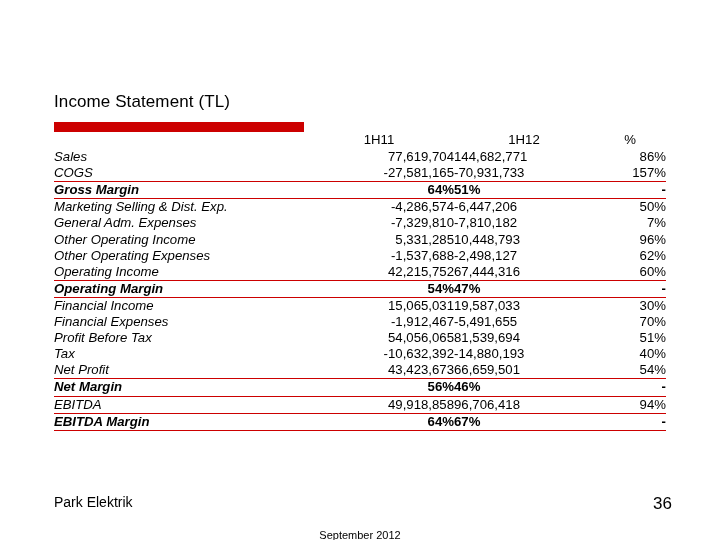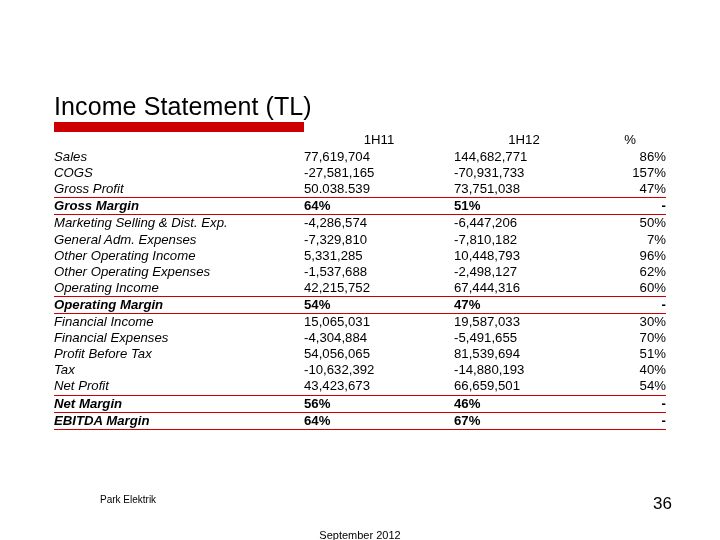--- a/index.html
+++ b/index.html
@@ -16,21 +16,21 @@
   .slide {
     position: relative;
     width: 720px;
     height: 540px;
     box-sizing: border-box;
   }
   .slide-title {
     position: absolute;
     left: 54px;
     top: 92px;
-    font-size: 25px;
+    font-size: 17px;
     color: #000000;
     font-weight: normal;
     letter-spacing: 0.1px;
     white-space: nowrap;
   }
   .table-wrap {
     position: absolute;
     left: 54px;
     top: 122px;
     width: 612px;
@@ -44,21 +44,21 @@
   }
   table.fin td {
     padding: 0;
     line-height: 16.1px;
     height: 16.1px;
     vertical-align: bottom;
     white-space: nowrap;
     overflow: hidden;
   }
   td.c-label { width: 250px; text-align: left; padding-left: 0px; font-style: italic; }
-  td.c-v1 { width: 150px; text-align: left; padding-right: 2px; }
+  td.c-v1 { width: 150px; text-align: right; padding-right: 2px; }
   td.c-v2 { width: 140px; text-align: left; padding-right: 2px; }
   td.c-v3 { width: 72px; text-align: right; padding-right: 10px; }
 
   tr.header td {
     font-weight: normal;
     text-align: center;
     padding-bottom: 1px;
   }
   tr.header td.c-label { border-top: 10px solid #CC0000; }
   tr.header td.c-v1,
@@ -72,23 +72,22 @@
     border-bottom: 1.3px solid #CC0000;
   }
   tr.last-row td {
     border-bottom: 1.3px solid #CC0000;
   }
 
   .footer-left {
     position: absolute;
     left: 54px;
     top: 494px;
-    font-size: 10px;
-    color: #000000;
-    margin-left: 46px;
+    font-size: 14px;
+    color: #000000;
   }
   .footer-center {
     position: absolute;
     left: 0;
     right: 0;
     top: 494px;
     text-align: center;
     font-size: 11px;
     color: #000000;
     margin-top: 35px;
@@ -123,26 +122,20 @@
           <td class="c-v1">77,619,704</td>
           <td class="c-v2">144,682,771</td>
           <td class="c-v3">86%</td>
         </tr>
         <tr>
           <td class="c-label">COGS</td>
           <td class="c-v1">-27,581,165</td>
           <td class="c-v2">-70,931,733</td>
           <td class="c-v3">157%</td>
         </tr>
-        <tr>
-          <td class="c-label">Gross Profit</td>
-          <td class="c-v1">50.038.539</td>
-          <td class="c-v2">73,751,038</td>
-          <td class="c-v3">47%</td>
-        </tr>
         <tr class="margin-row">
           <td class="c-label">Gross Margin</td>
           <td class="c-v1">64%</td>
           <td class="c-v2">51%</td>
           <td class="c-v3">-</td>
         </tr>
         <tr>
           <td class="c-label">Marketing Selling &amp; Dist. Exp.</td>
           <td class="c-v1">-4,286,574</td>
           <td class="c-v2">-6,447,206</td>
@@ -179,21 +172,21 @@
           <td class="c-v3">-</td>
         </tr>
         <tr>
           <td class="c-label">Financial Income</td>
           <td class="c-v1">15,065,031</td>
           <td class="c-v2">19,587,033</td>
           <td class="c-v3">30%</td>
         </tr>
         <tr>
           <td class="c-label">Financial Expenses</td>
-          <td class="c-v1">-4,304,884</td>
+          <td class="c-v1">-1,912,467</td>
           <td class="c-v2">-5,491,655</td>
           <td class="c-v3">70%</td>
         </tr>
         <tr>
           <td class="c-label">Profit Before Tax</td>
           <td class="c-v1">54,056,065</td>
           <td class="c-v2">81,539,694</td>
           <td class="c-v3">51%</td>
         </tr>
         <tr>
@@ -207,20 +200,26 @@
           <td class="c-v1">43,423,673</td>
           <td class="c-v2">66,659,501</td>
           <td class="c-v3">54%</td>
         </tr>
         <tr class="margin-row">
           <td class="c-label">Net Margin</td>
           <td class="c-v1">56%</td>
           <td class="c-v2">46%</td>
           <td class="c-v3">-</td>
         </tr>
+        <tr>
+          <td class="c-label">EBITDA</td>
+          <td class="c-v1">49,918,858</td>
+          <td class="c-v2">96,706,418</td>
+          <td class="c-v3">94%</td>
+        </tr>
         <tr class="margin-row last-row">
           <td class="c-label">EBITDA Margin</td>
           <td class="c-v1">64%</td>
           <td class="c-v2">67%</td>
           <td class="c-v3">-</td>
         </tr>
       </tbody>
     </table>
   </div>
 

